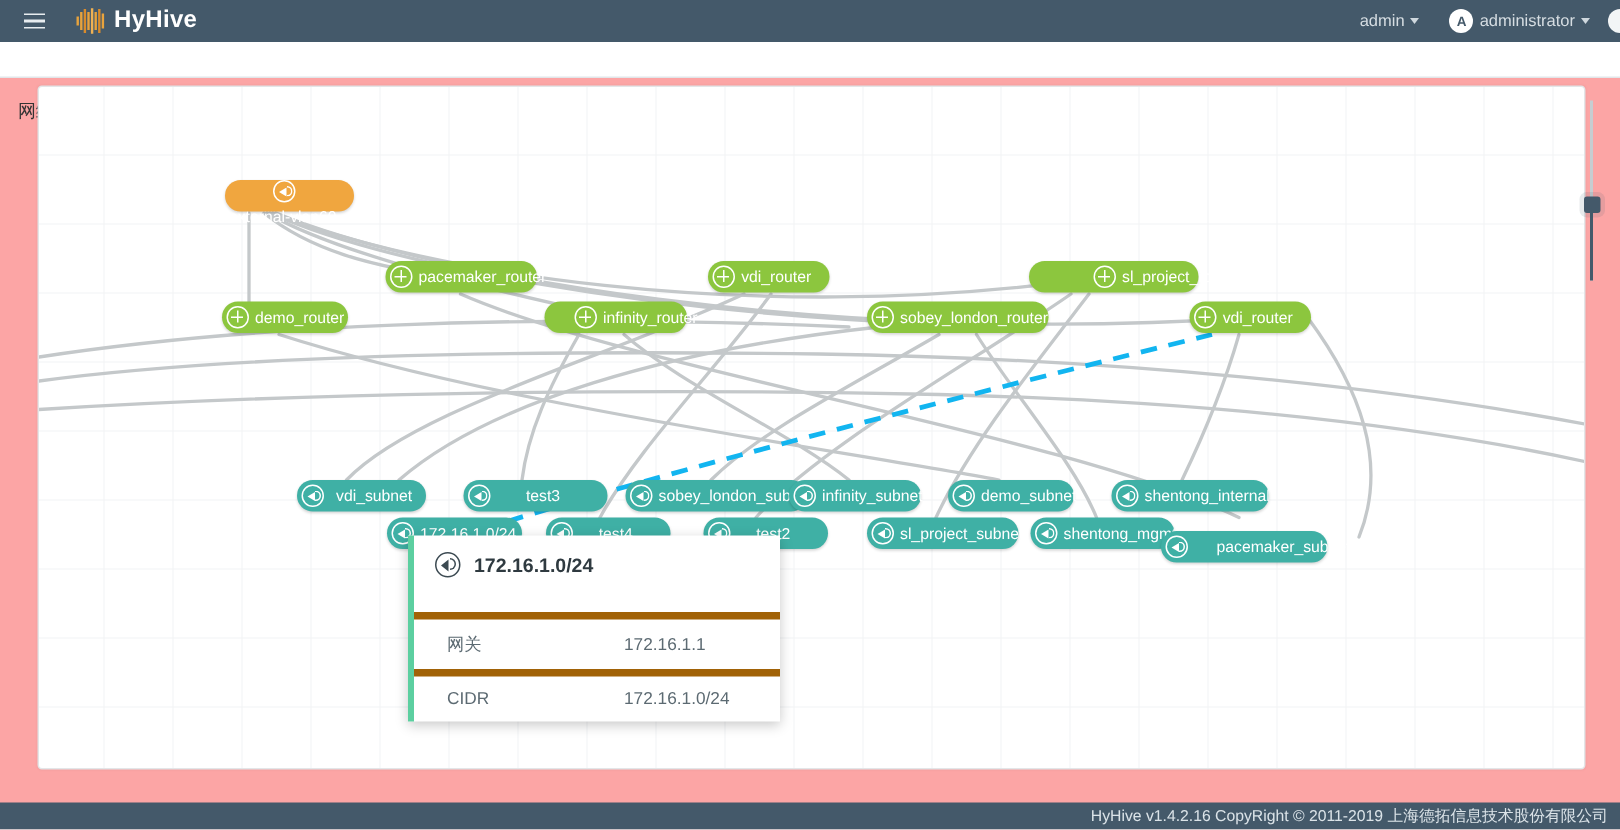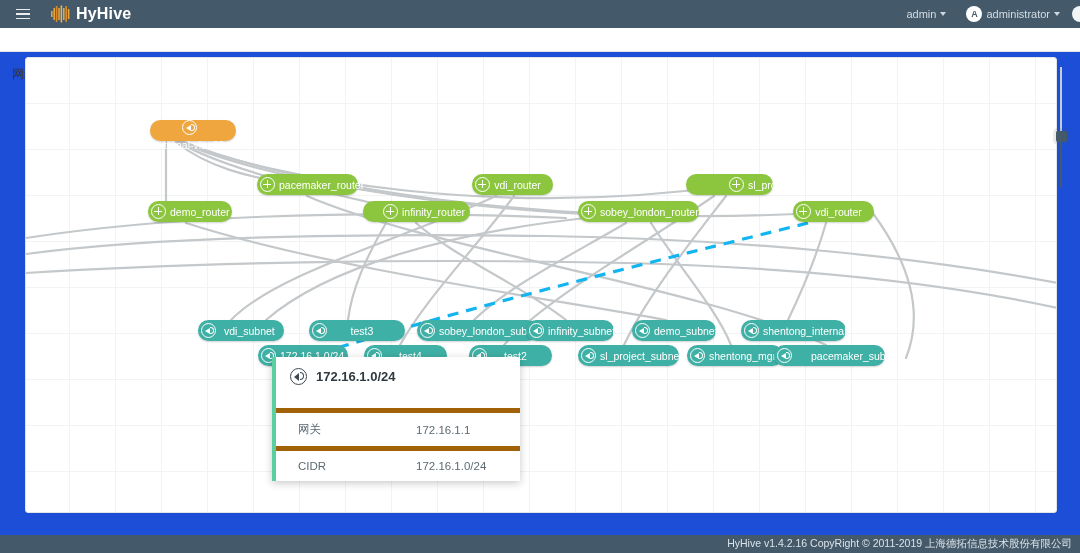--- a/index.html
+++ b/index.html
@@ -3,21 +3,21 @@
 <meta charset="utf-8">
 <style>
   * { box-sizing: border-box; }
   html, body {
     margin: 0; padding: 0;
     width: 1080px; height: 553px;
     overflow: hidden;
     background: #ffffff;
     font-family: "Liberation Sans", "DejaVu Sans", sans-serif;
   }
-  #app { position: relative; width: 1080px; height: 553px; background: #1d4ed8; }
+  #app { position: relative; width: 1080px; height: 553px; background: #fca5a5; }
 
   
   .topbar {
     position: absolute; left: 0; top: 0; width: 1080px; height: 28px;
     background: #44596a;
     display: flex; align-items: center;
   }
   .hamburger {
     width: 34px; height: 28px; display: flex; flex-direction: column;
     justify-content: center; align-items: center; gap: 3px; cursor: pointer;
@@ -280,30 +280,30 @@
     </div>
 
     <div class="node router" style="left:231px; top:116px; width:101px;">
       <span class="nico plus"></span>
       <span class="lbl">pacemaker_router</span>
     </div>
     <div class="node router" style="left:446px; top:116px; width:81px;">
       <span class="nico plus"></span>
       <span class="lbl">vdi_router</span>
     </div>
-    <div class="node router" style="left:660px; top:116px; width:87px;padding-left:43px;">
+    <div class="node router" style="left:660px; top:116px; width:113px;padding-left:43px;">
       <span class="nico plus"></span>
       <span class="lbl">sl_project_router</span>
     </div>
 
     <div class="node router" style="left:122px; top:143px; width:84px;">
       <span class="nico plus"></span>
       <span class="lbl">demo_router</span>
     </div>
-    <div class="node router" style="left:337px; top:143px; width:107px;padding-left:20px;">
+    <div class="node router" style="left:337px; top:143px; width:95px;padding-left:20px;">
       <span class="nico plus"></span>
       <span class="lbl">infinity_router</span>
     </div>
     <div class="node router" style="left:552px; top:143px; width:121px;">
       <span class="nico plus"></span>
       <span class="lbl">sobey_london_router</span>
     </div>
     <div class="node router" style="left:767px; top:143px; width:81px;">
       <span class="nico plus"></span>
       <span class="lbl">vdi_router</span>
@@ -347,21 +347,21 @@
       <span class="lbl">test2</span>
     </div>
     <div class="node subnet" style="left:552px; top:287px; width:101px;">
       <span class="nico spk"></span>
       <span class="lbl">sl_project_subnet</span>
     </div>
     <div class="node subnet" style="left:661px; top:287px; width:96px;">
       <span class="nico spk"></span>
       <span class="lbl">shentong_mgmt</span>
     </div>
-    <div class="node subnet" style="left:748px; top:287px; width:111px;gap:19px;">
+    <div class="node subnet" style="left:748px; top:296px; width:111px;gap:19px;">
       <span class="nico spk"></span>
       <span class="lbl">pacemaker_subnet</span>
     </div>
   </div>
 
   <div class="tooltip">
     <div class="tt-head">
       <span class="tt-ico"></span>
       <span class="tt-title">172.16.1.0/24</span>
     </div>

